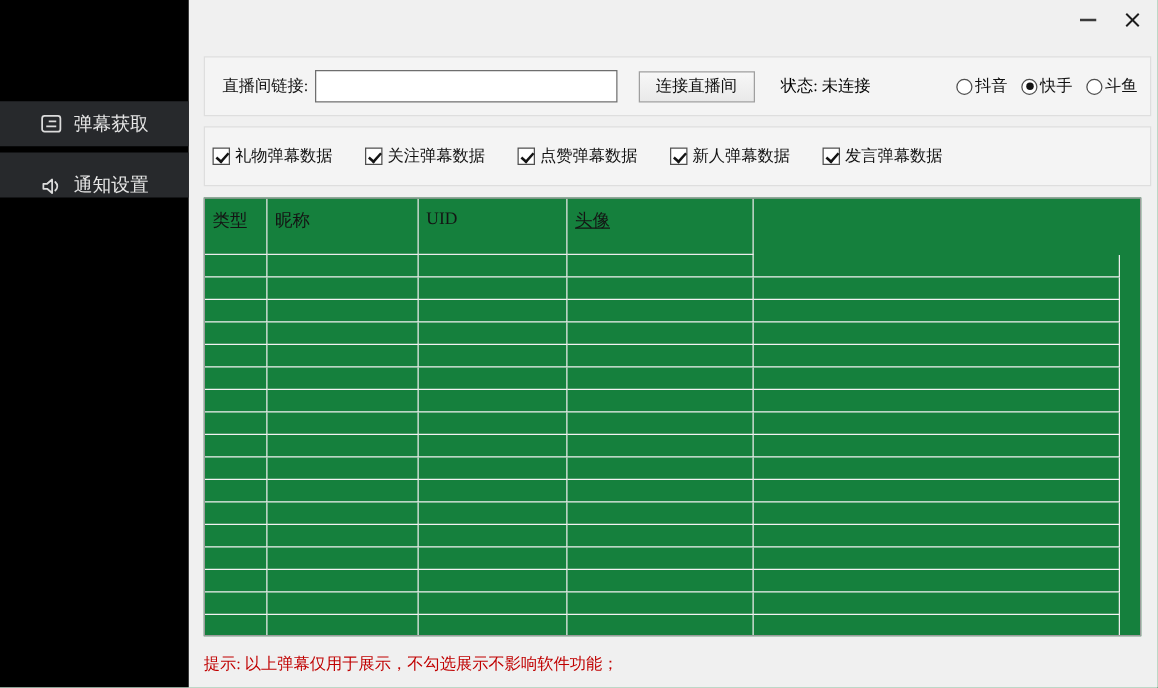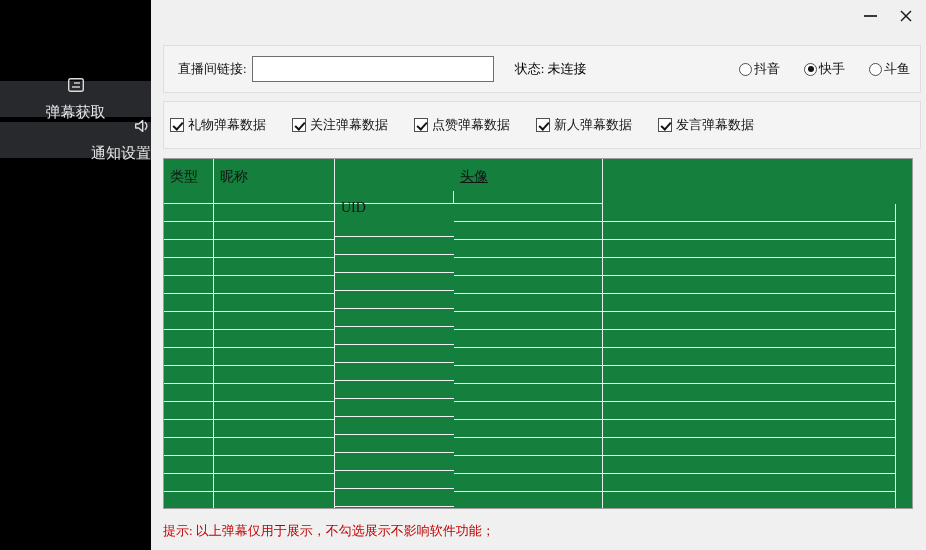--- a/index.html
+++ b/index.html
@@ -3,21 +3,21 @@
 <meta charset="utf-8">
 <style>
   html,body { margin:0; padding:0; }
   .app { position:relative; width:926px; height:550px; background:#f0f0f0; overflow:hidden;
          font-family:"Liberation Sans", sans-serif; -webkit-font-smoothing:antialiased; }
 
   
   .sidebar { position:absolute; left:0; top:0; width:151px; height:550px; background:#000; }
   .side-item { position:absolute; left:0; width:151px; height:36px; background:#27292c;
                display:flex; align-items:center; justify-content:center; gap:9px;
-               color:#e6e6e6; font-size:15px; cursor:default;flex-direction:column; }
+               color:#e6e6e6; font-size:15px; cursor:default; }
   .side-item svg { display:block; }
   .si-0 { top:81px; } .si-1 { top:122px;align-items:flex-end; } .si-2 { top:163px; }
 
   
   .main { position:absolute; left:151px; top:0; width:775px; height:550px;
           font-family:"Liberation Serif", serif; }
 
   .win-controls { position:absolute; top:2px; right:2px; display:flex; }
   .win-btn { width:36px; height:28px; display:flex; align-items:center; justify-content:center; cursor:default; }
   .dash { display:block; width:13px; height:2px; background:#3a3a3a; }
@@ -29,41 +29,41 @@
 
   .lbl { font-size:13px; color:#111; margin-right:5px; white-space:nowrap; }
   .link-input { width:242px; height:26px; box-sizing:border-box; border:1px solid #6e6e6e;
                 background:#fff; font-size:13px; padding:0 5px; outline:none;
                 font-family:"Liberation Serif", serif; }
   .connect-btn { margin-left:17px; width:93px; height:25px; box-sizing:border-box;
                  border:1px solid #9f9f9f; background:linear-gradient(#f7f7f7,#e9e9e9);
                  font-size:13px; color:#111; font-family:"Liberation Serif", serif; cursor:default; }
   .status { margin-left:21px; font-size:13px; white-space:nowrap; }
 
-  .radios { margin-left:auto; display:flex; align-items:flex-end; gap:24px; }
+  .radios { margin-left:auto; display:flex; align-items:flex-end; gap:11px; }
   .radio { display:flex; align-items:center; gap:2px; font-size:13px; color:#111; cursor:default; }
   .rdot { position:relative; width:13px; height:13px; box-sizing:border-box; border:1px solid #4f4f4f;
           border-radius:50%; background:#fff; }
   .rdot.on::after { content:""; position:absolute; left:2.5px; top:2.5px; width:6px; height:6px;
           border-radius:50%; background:#141414; }
 
   .check { display:flex; align-items:center; gap:4px; font-size:13px; color:#111; cursor:default; }
   .cbox { position:relative; width:14px; height:14px; box-sizing:border-box; border:1px solid #4f4f4f; background:#fff; }
   .cbox.checked::after { content:""; position:absolute; left:2px; top:2.5px; width:8px; height:4px;
           border-left:2px solid #141414; border-bottom:2px solid #141414; transform:rotate(-48deg); }
 
   
   .table { position:absolute; left:12px; top:158px; width:750px; height:351px; box-sizing:border-box;
            background:#15803d; border:1px solid #9c9c9c; overflow:hidden; }
   .tbl-header { display:flex; height:45px; }
   .tbl-header .cell { box-sizing:border-box; padding:9px 0 0 6px; font-size:14px; color:#141414;
                       border-right:1px solid #e9e9e9; border-bottom:1px solid #ececec; cursor:default; }
   .tbl-row { display:flex; height:18px; }
   .tbl-row .cell { box-sizing:border-box; border-right:1px solid #ededed; border-bottom:1px solid #f2f2f2; }
-  .c0 { width:50px; } .c1 { width:121px; } .c2 { width:119px;margin-top:32px; } .c3 { width:149px;text-decoration:underline; } .c4 { width:293px; }
+  .c0 { width:50px; } .c1 { width:121px; } .c2 { width:119px; } .c3 { width:149px;text-decoration:underline; } .c4 { width:293px; }
   .c5 { flex:1; border-right:none !important; border-bottom:none !important; }
 
   .tip { position:absolute; left:12px; top:522px; font-size:13px; white-space:nowrap; }
 </style>
 </head>
 <body>
 
 <div class="app">
 
   <aside class="sidebar">
@@ -98,20 +98,21 @@
         <svg width="14" height="14" viewBox="0 0 14 14" stroke="#1d1d1d" stroke-width="1.5">
           <line x1="2" y1="2" x2="12" y2="12"></line>
             <line x1="12" y1="2" x2="2" y2="12"></line>
         </svg>
       </span>
     </div>
 
     <section class="panel connect-panel">
       <span class="lbl">直播间链接:</span>
       <input class="link-input" type="text" value="" style="">
+      <button class="connect-btn">连接直播间</button>
       <span class="status" style="color: #000000;">状态: 未连接</span>
       <div class="radios">
         <label class="radio">
           <span class="rdot"></span>
           <span>抖音</span>
         </label>
         <label class="radio">
           <span class="rdot on"></span>
           <span>快手</span>
         </label>

